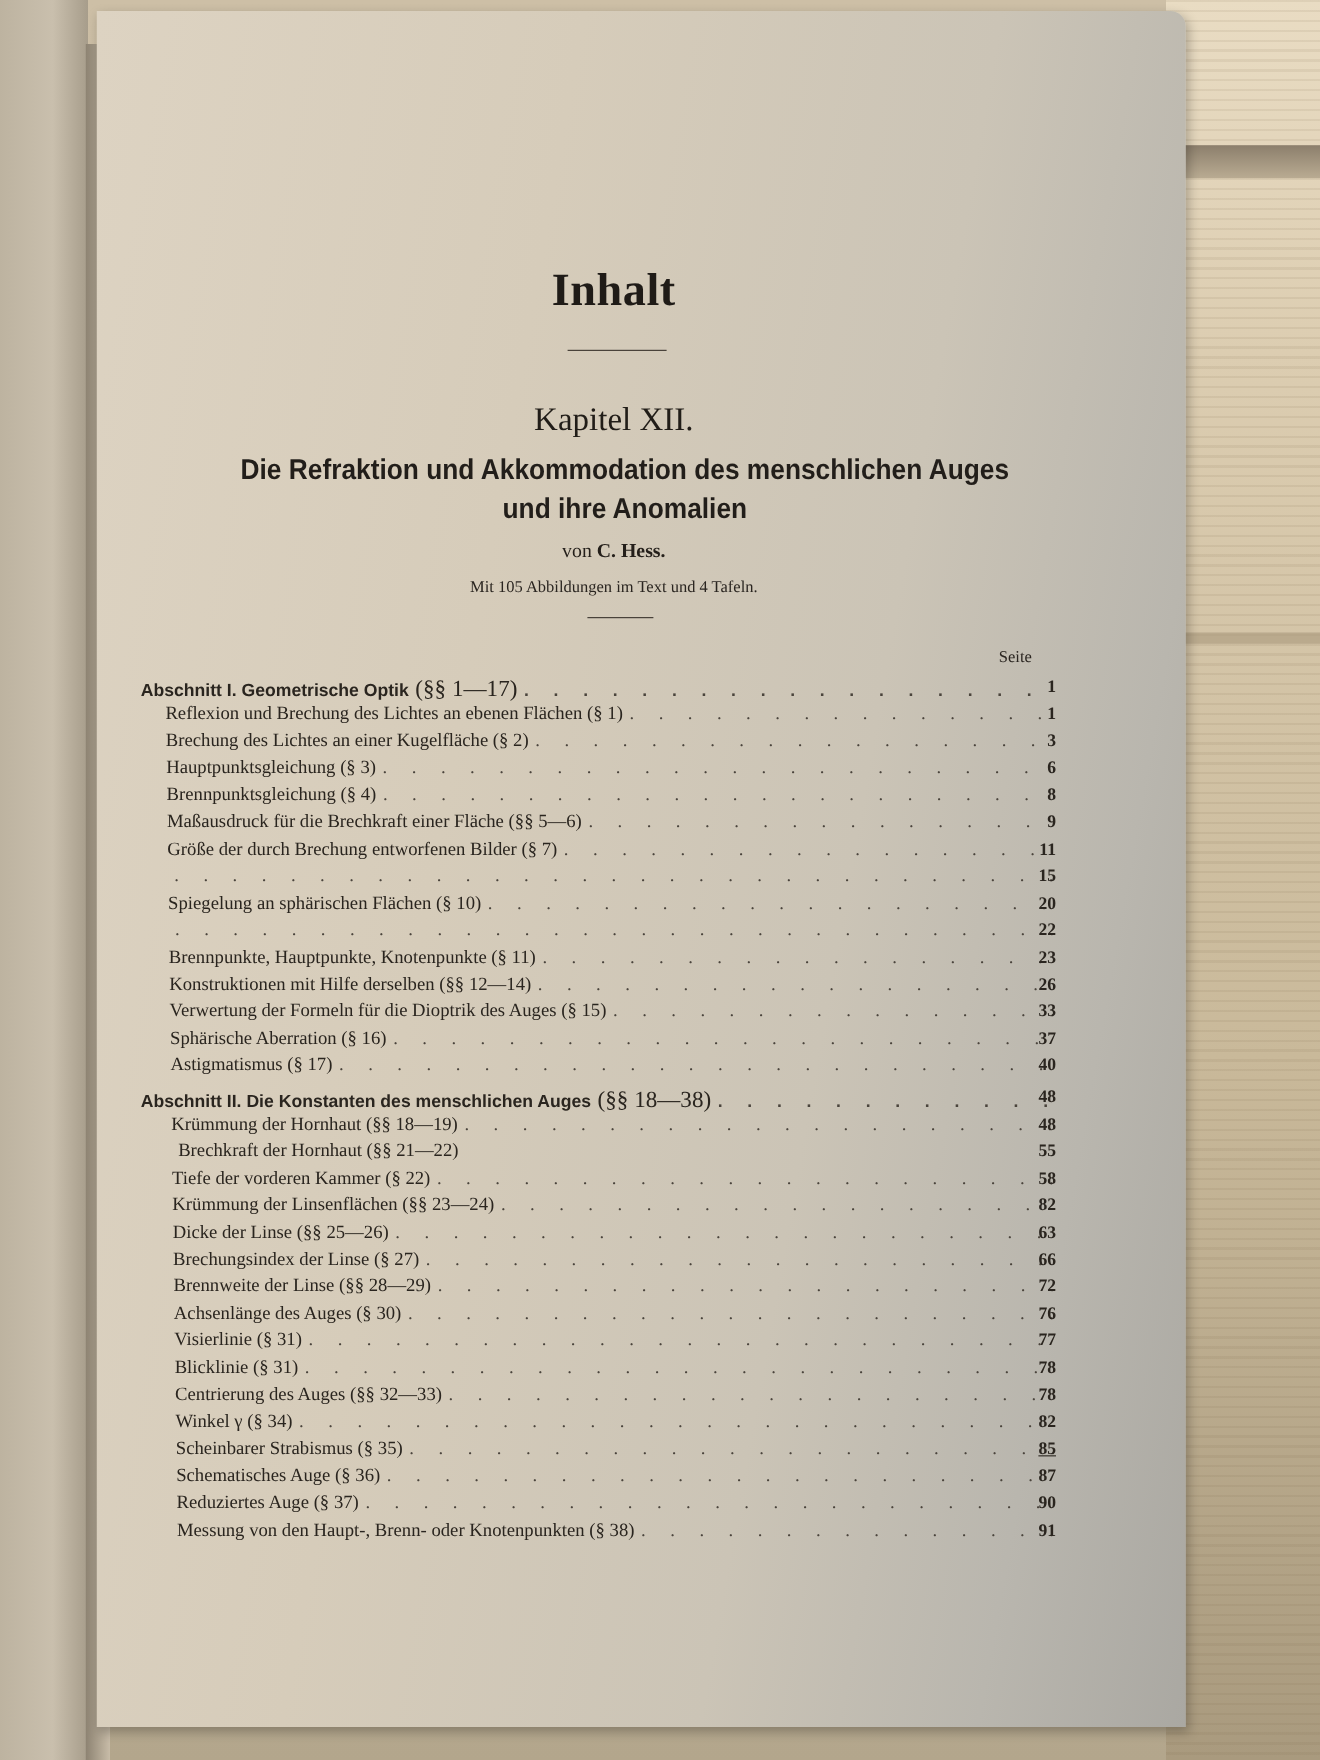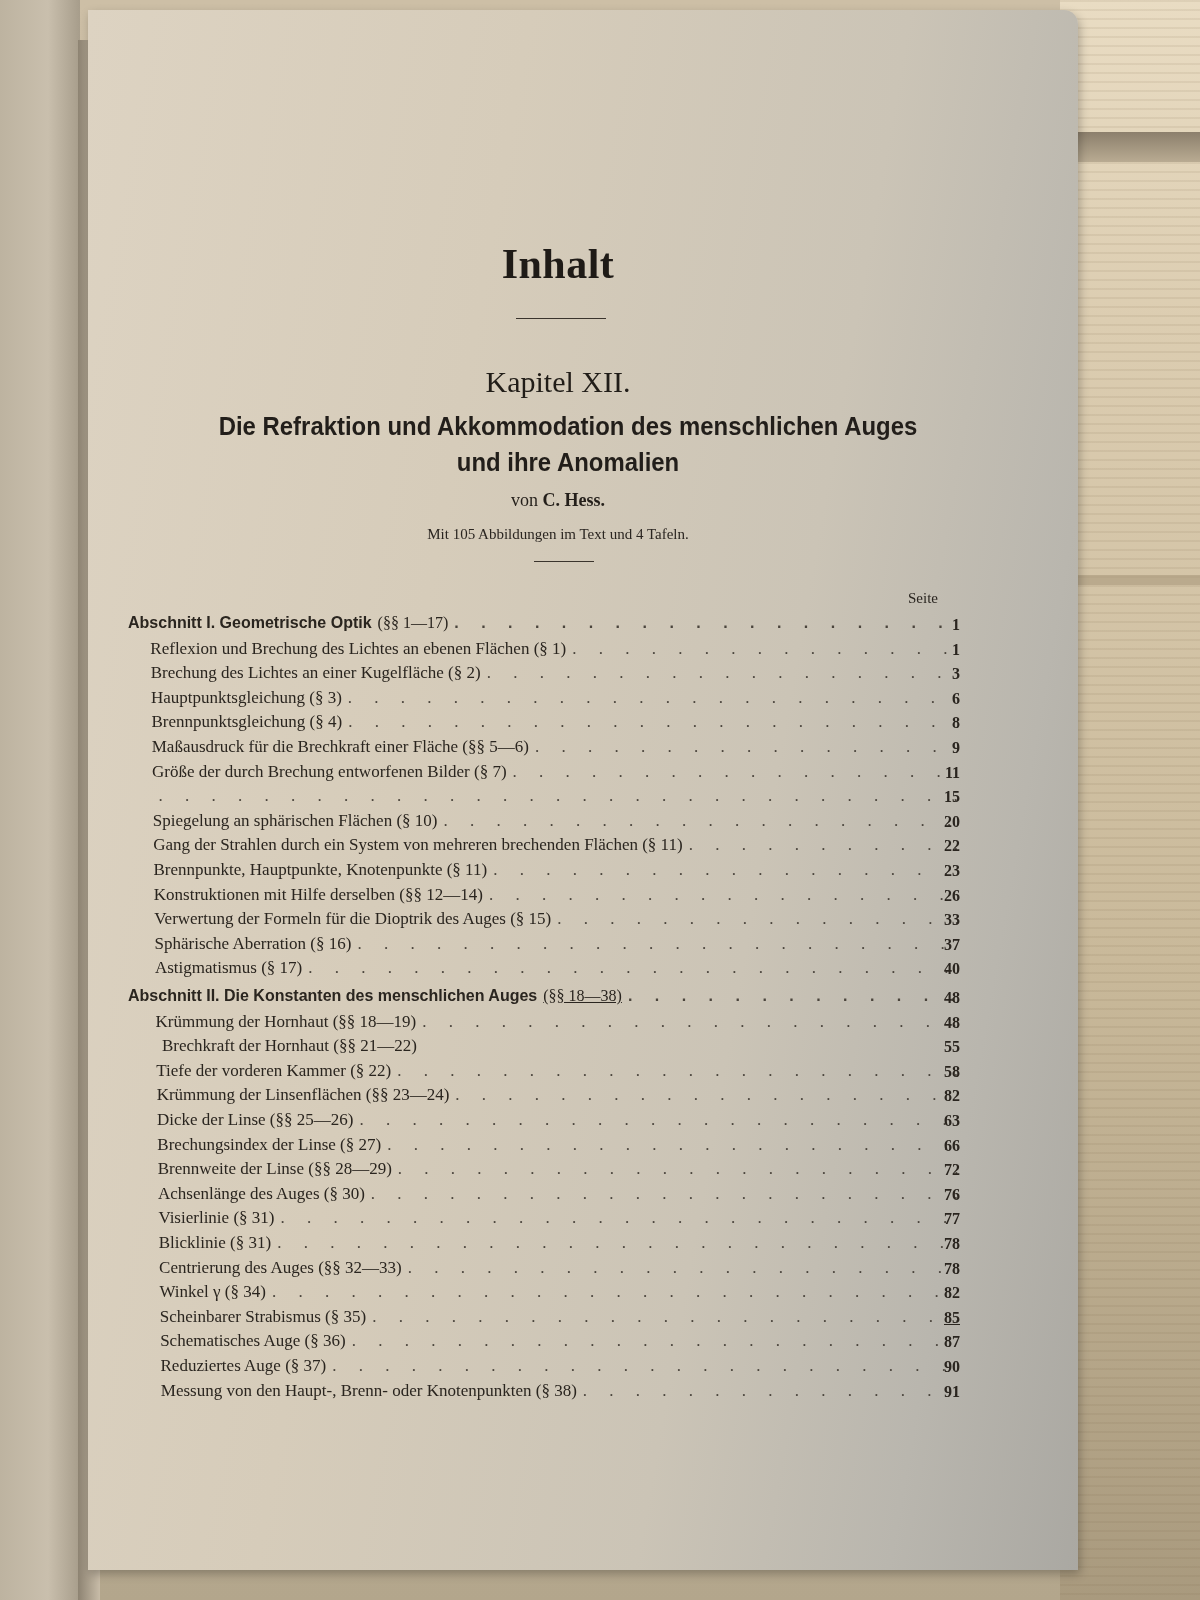--- a/index.html
+++ b/index.html
@@ -63,21 +63,21 @@
   }
   .toc { position: absolute; left: 0; top: 604px; width: 900px; }
   .row {
     position: absolute; left: 0; width: 830px; height: 24px;
     display: flex; align-items: baseline; font-size: 17px; color: #2a251f;
     white-space: nowrap;
   }
   .row .lbl { flex: 0 0 auto; }
   .row .dots { flex: 1 1 auto; overflow: hidden; color: #4a443c; letter-spacing: 9px; margin-left: 6px; }
   .row.section { font-family: "Liberation Sans", sans-serif; font-weight: bold; font-size: 16px; }
-  .row.section .ref { font-family: "Liberation Serif", serif; font-weight: normal; font-size: 16px; }
+  .row.section .ref { font-family: "Liberation Serif", serif; font-weight: normal; font-size: 21px; }
   .pn {
     position: absolute; left: 790px; width: 42px; text-align: right;
     font-size: 16px; font-weight: bold; color: #2a251f;
   }
 </style>
 </head>
 <body>
 
 <div class="wood"></div>
 <div class="wood-gap1"></div>
@@ -142,21 +142,20 @@
         <div class="row" style="top: 172.2px; left: 24.45px; width: 805.55px;">
           <span class="dots">. . . . . . . . . . . . . . . . . . . . . . . . . . . . . . . . . . . . . . . . . . . . . . . . . . . . .</span>
         </div>
         <div class="pn" style="top: 174.2px;">15</div>
         <div class="row" style="top: 196.8px; left: 24.8px; width: 805.2px;">
           <span class="lbl">Spiegelung an sphärischen Flächen (§ 10)</span>
           <span class="dots">. . . . . . . . . . . . . . . . . . . . . . . . . . . . . . . . . . . . . . . . . . . . . . . . . . . . .</span>
         </div>
         <div class="pn" style="top: 198.8px;">20</div>
         <div class="row" style="top: 221.4px; left: 25.15px; width: 804.85px;">
-          <span class="lbl">Gang der Strahlen durch ein System von mehreren brechenden Flächen (§ 11)</span>
           <span class="dots">. . . . . . . . . . . . . . . . . . . . . . . . . . . . . . . . . . . . . . . . . . . . . . . . . . . . .</span>
         </div>
         <div class="pn" style="top: 223.4px;">22</div>
         <div class="row" style="top: 246px; left: 25.5px; width: 804.5px;">
           <span class="lbl">Brennpunkte, Hauptpunkte, Knotenpunkte (§ 11)</span>
           <span class="dots">. . . . . . . . . . . . . . . . . . . . . . . . . . . . . . . . . . . . . . . . . . . . . . . . . . . . .</span>
         </div>
         <div class="pn" style="top: 248px;">23</div>
         <div class="row" style="top: 270.6px; left: 25.85px; width: 804.15px;">
           <span class="lbl">Konstruktionen mit Hilfe derselben (§§ 12—14)</span>
@@ -173,21 +172,21 @@
           <span class="dots">. . . . . . . . . . . . . . . . . . . . . . . . . . . . . . . . . . . . . . . . . . . . . . . . . . . . .</span>
         </div>
         <div class="pn" style="top: 321.8px;">37</div>
         <div class="row" style="top: 344.4px; left: 26.9px; width: 803.1px;">
           <span class="lbl">Astigmatismus (§ 17)</span>
           <span class="dots">. . . . . . . . . . . . . . . . . . . . . . . . . . . . . . . . . . . . . . . . . . . . . . . . . . . . .</span>
         </div>
         <div class="pn" style="top: 346.4px;">40</div>
         <div class="row section" style="top: 373px; left: 0px; width: 830px;">
           <span class="lbl">Abschnitt II.  Die Konstanten des menschlichen Auges</span>
-          <span class="ref" style="margin-left: 6px; text-decoration: underline;">(§§ 18—38)</span>
+          <span class="ref" style="margin-left: 6px;">(§§ 18—38)</span>
           <span class="dots">. . . . . . . . . . . . . . . . . . . . . . . . . . . . . . . . . . . . . . . . . . . . . . . . . . . . .</span>
         </div>
         <div class="pn" style="top: 375px;">48</div>
         <div class="row" style="top: 397.6px; left: 27.6px; width: 802.4px;">
           <span class="lbl">Krümmung der Hornhaut (§§ 18—19)</span>
           <span class="dots">. . . . . . . . . . . . . . . . . . . . . . . . . . . . . . . . . . . . . . . . . . . . . . . . . . . . .</span>
         </div>
         <div class="pn" style="top: 399.6px;">48</div>
         <div class="row" style="top: 422.2px; left: 27.95px; width: 802.05px; flex-direction: column;">
           <span class="lbl">Brechkraft der Hornhaut (§§ 21—22)</span>

